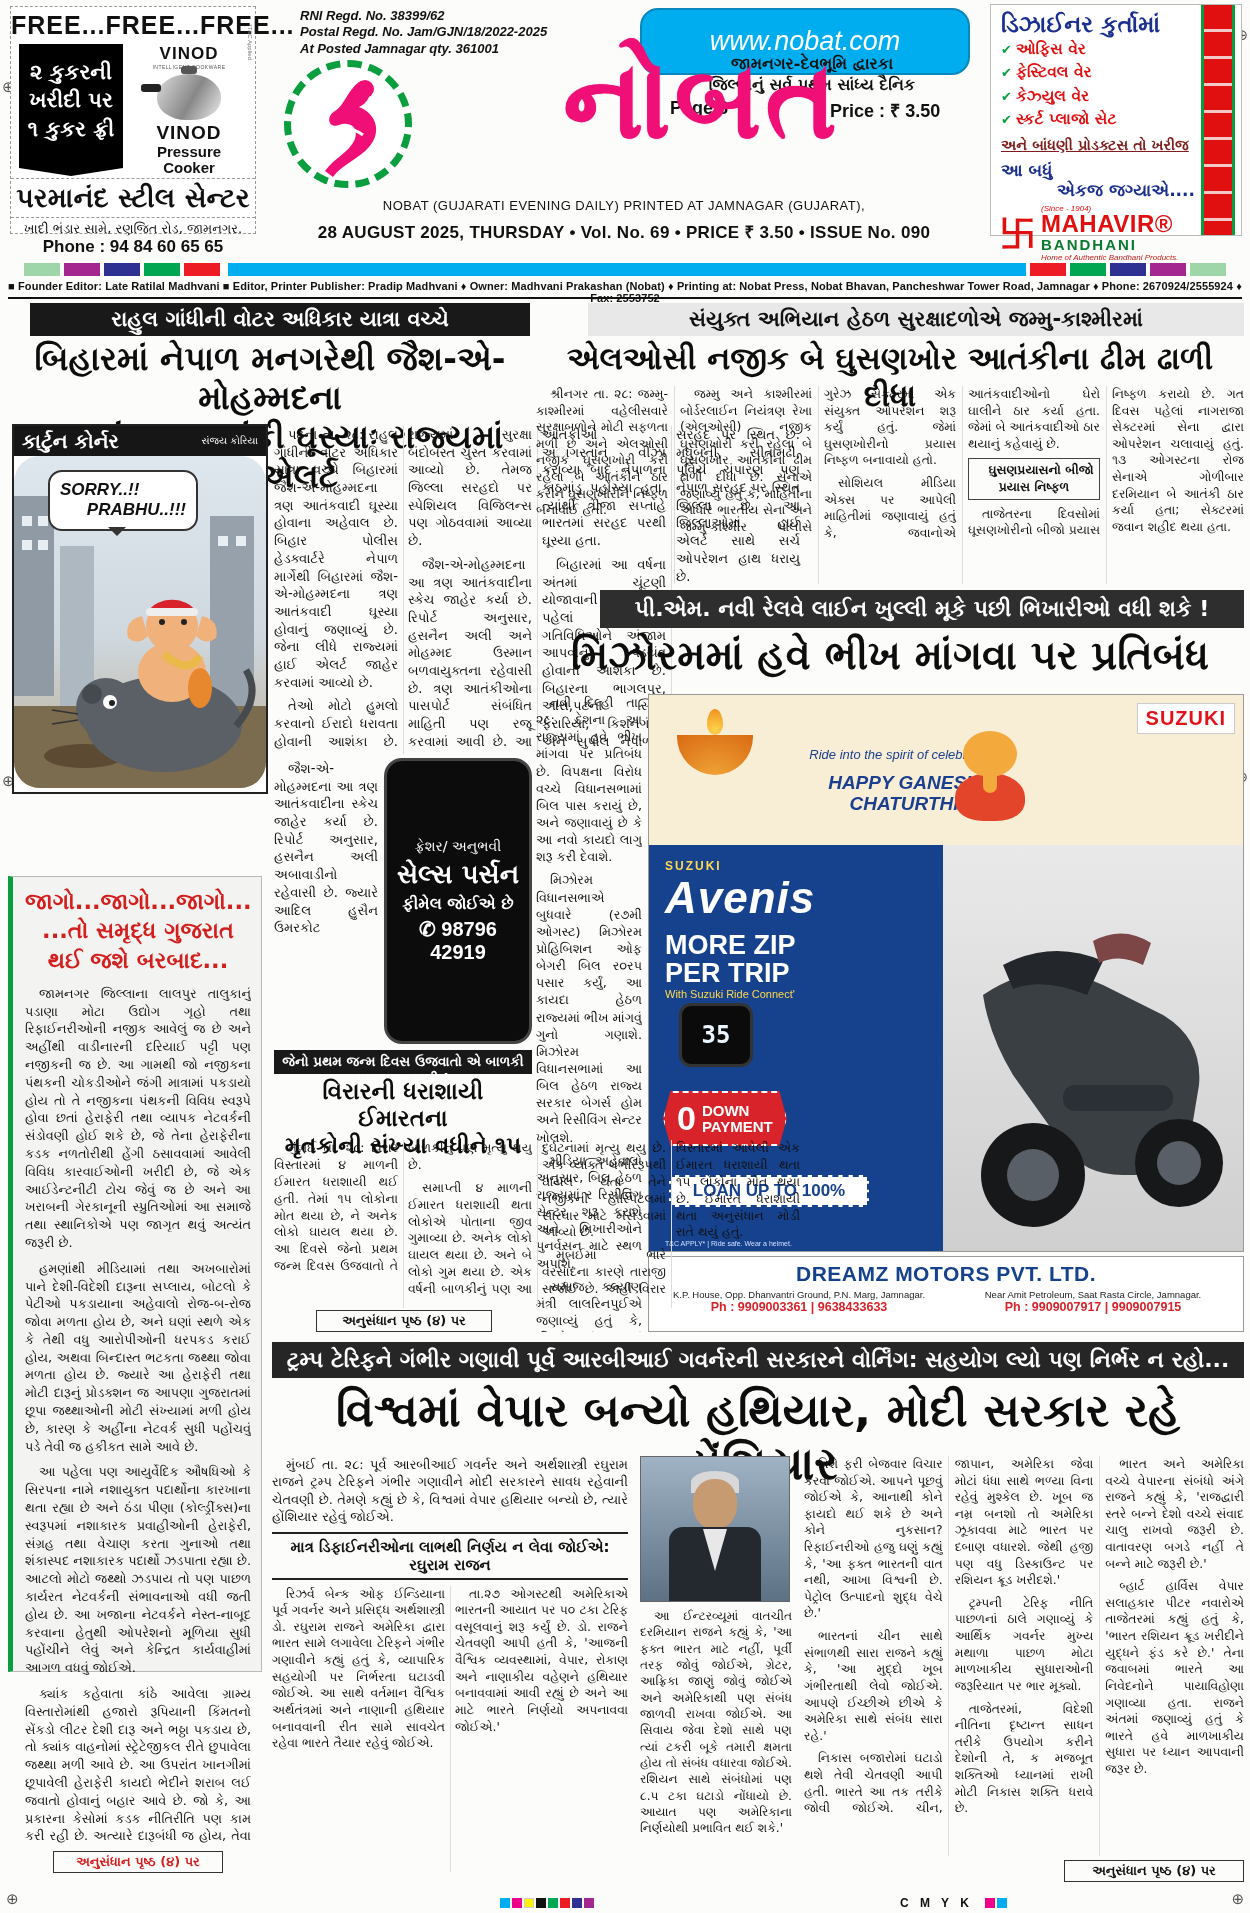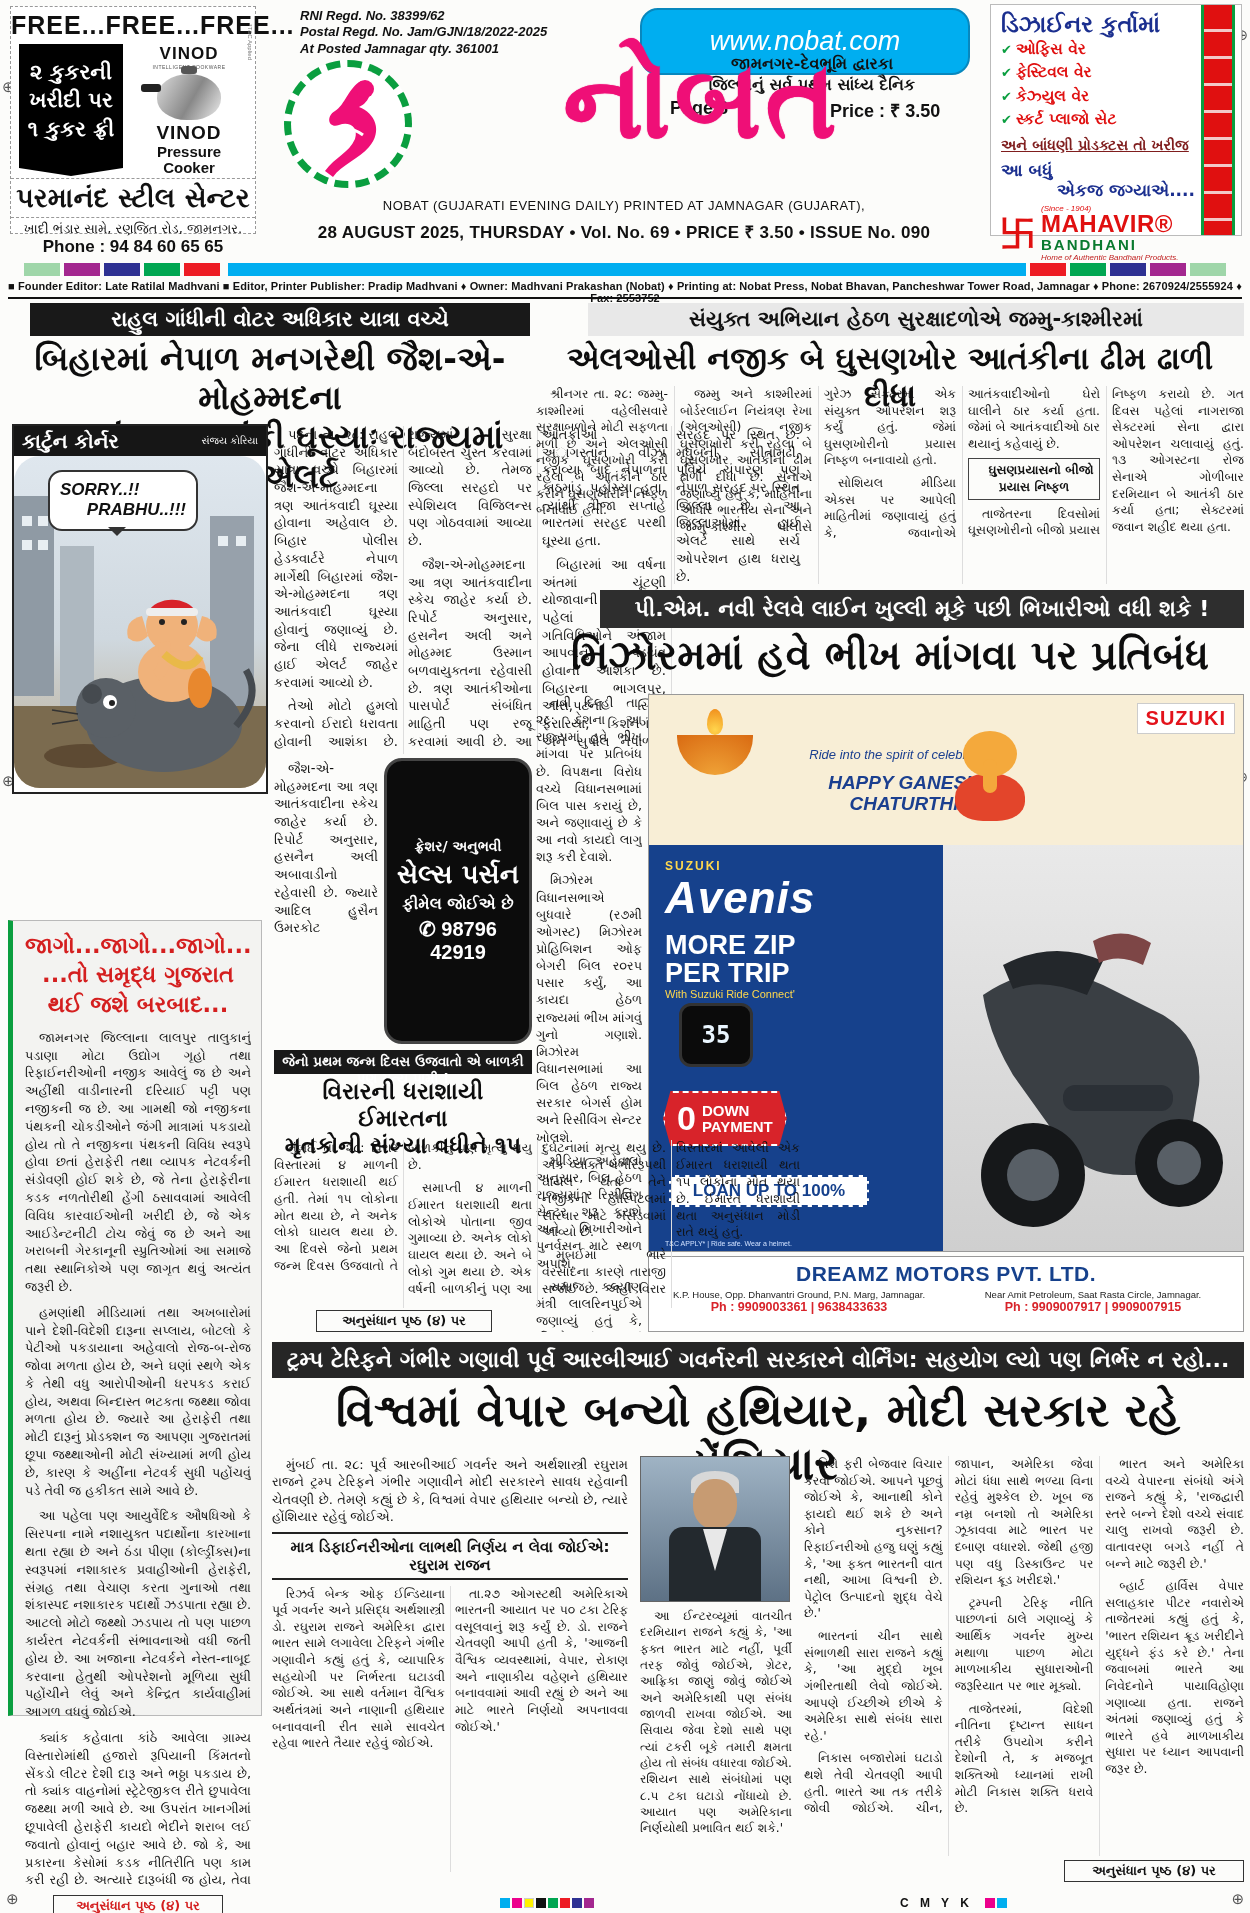--- a/index.html
+++ b/index.html
@@ -76,21 +76,21 @@
   .bubble:after{content:"";position:absolute;left:58px;bottom:-16px;border:9px solid transparent;border-top-color:#333;}
   
   .edit-box{background:#f3f3f1;border:1px solid #b9b9b9;border-left:5px solid #0a9e3f;padding:10px 10px 8px 12px;}
   .edit-head{color:#d41f1f;font-weight:800;font-size:22.5px;text-align:center;line-height:1.3;}
   .edit-body{font-size:12.9px;line-height:1.38;text-align:justify;margin-top:10px;}
   .edit-body p{margin:0 0 8px;text-indent:14px;}
   .edit-cont{color:#d41f1f;}
   
   .sales{background:#0c0c0c;border-radius:18px;border:3px solid #444;color:#fff;text-align:center;
          display:flex;flex-direction:column;justify-content:center;gap:4px;padding:10px 6px;}
-  .sales .l1{font-size:14px;font-weight:700;}
+  .sales .l1{font-size:14px;font-weight:400;}
   .sales .l2{font-size:26px;font-weight:800;}
   .sales .l3{font-size:16px;font-weight:700;}
   .sales .l4{font-size:20px;font-weight:800;}
   
   .suzuki{border:1px solid #999;display:flex;flex-direction:column;overflow:hidden;}
   .sz-top{background:#f8eed6;height:150px;position:relative;}
   .sz-logo{position:absolute;right:8px;top:8px;background:#fff;border:1px solid #ccc;padding:3px 8px;color:#e3131b;font-weight:800;font-size:20px;letter-spacing:1px;}
   .sz-greet1{position:absolute;left:150px;top:52px;width:210px;color:#1b3f8f;font-size:13px;font-style:italic;text-align:center;}
   .sz-greet2{position:absolute;left:150px;top:78px;width:210px;color:#1b3f8f;font-weight:800;font-size:19px;font-style:italic;text-align:center;line-height:1.1;}
   .diya{position:absolute;left:28px;top:40px;width:76px;height:40px;background:radial-gradient(circle at 50% 120%,#f2a93b,#d96a12);border-radius:0 0 48px 48px;}
@@ -288,21 +288,21 @@
     <p>જૈશ-એ-મોહમ્મદના આ ત્રણ આતંકવાદીના સ્કેચ જાહેર કર્યા છે. રિપોર્ટ અનુસાર, હસનૈન અલી અબાવાડીનો રહેવાસી છે. જ્યારે આદિલ હુસૈન ઉમરકોટ</p>
   </div>
 
   <div class="abs sales" style="left:384px;top:758px;width:148px;height:286px;">
     <div class="l1 gj">ફ્રેશર/ અનુભવી</div>
     <div class="l2 gj">સેલ્સ પર્સન</div>
     <div class="l3 gj">ફીમેલ જોઈએ છે</div>
     <div class="l4">✆ 98796 42919</div>
   </div>
 
-  <div class="abs edit-box" style="left:8px;top:920px;width:254px;height:796px;">
+  <div class="abs edit-box" style="left:8px;top:876px;width:254px;height:796px;">
     <div class="edit-head gj">
       <div>જાગો...જાગો...જાગો...</div>
       <div>...તો સમૃદ્ધ ગુજરાત</div>
       <div>થઈ જશે બરબાદ...</div>
     </div>
     <div class="edit-body gj" style="height:860px;overflow:hidden;">
       <p>જામનગર જિલ્લાના લાલપુર તાલુકાનું પડાણા મોટા ઉદ્યોગ ગૃહો તથા રિફાઈનરીઓની નજીક આવેલું જ છે અને અહીંથી વાડીનારની દરિયાઈ પટ્ટી પણ નજીકની જ છે. આ ગામથી જો નજીકના પંથકની ચોકડીઓને જંગી માત્રામાં પકડાયો હોય તો તે નજીકના પંથકની વિવિધ સ્વરૂપે હોવા છતાં હેરાફેરી તથા વ્યાપક નેટવર્કની સંડોવણી હોઈ શકે છે, જે તેના હેરાફેરીના કડક નળતોરીથી હેંગી ઠસાવવામાં આવેલી વિવિધ કારવાઈઓની ખરીદી છે, જે એક આઈડેન્ટનીટી ટોચ જેવું જ છે અને આ ખરાબની ગેરકાનૂની સ્પ્રુતિઓમાં આ સમાજે તથા સ્થાનિકોએ પણ જાગૃત થવું અત્યંત જરૂરી છે.</p>
       <p>હમણાંથી મીડિયામાં તથા અખબારોમાં પાને દેશી-વિદેશી દારૂના સપ્લાય, બોટલો કે પેટીઓ પકડાયાના અહેવાલો રોજ-બ-રોજ જોવા મળતા હોય છે, અને ઘણાં સ્થળે એક કે તેથી વધુ આરોપીઓની ધરપકડ કરાઈ હોય, અથવા બિન્દાસ્ત ભટકતા જથ્થા જોવા મળતા હોય છે. જ્યારે આ હેરાફેરી તથા મોટી દારૂનું પ્રોડક્શન જ આપણા ગુજરાતમાં છૂપા જથ્થાઓની મોટી સંખ્યામાં મળી હોય છે, કારણ કે અહીંના નેટવર્ક સુધી પહોંચવું પડે તેવી જ હકીકત સામે આવે છે.</p>
       <p>આ પહેલા પણ આયુર્વેદિક ઔષધિઓ કે સિરપના નામે નશાયુક્ત પદાર્થોના કારખાના થતા રહ્યા છે અને ઠંડા પીણા (કોલ્ડ્રીંક્સ)ના સ્વરૂપમાં નશાકારક પ્રવાહીઓની હેરાફેરી, સંગ્રહ તથા વેચાણ કરતા ગુનાઓ તથા શંકાસ્પદ નશાકારક પદાર્થો ઝડપાતા રહ્યા છે. આટલો મોટો જથ્થો ઝડપાય તો પણ પાછળ કાર્યરત નેટવર્કની સંભાવનાઓ વધી જતી હોય છે. આ ખજાના નેટવર્કને નેસ્ત-નાબૂદ કરવાના હેતુથી ઓપરેશનો મૂળિયા સુધી પહોંચીને લેવું અને કેન્દ્રિત કાર્યવાહીમાં આગળ વધવું જોઈએ.</p>
       <p>ક્યાંક કહેવાતા કાંઠે આવેલા ગ્રામ્ય વિસ્તારોમાંથી હજારો રૂપિયાની કિંમતનો સેંકડો લીટર દેશી દારૂ અને ભઠ્ઠા પકડાય છે, તો ક્યાંક વાહનોમાં સ્ટ્રેટેજીકલ રીતે છુપાવેલા જથ્થા મળી આવે છે. આ ઉપરાંત ખાનગીમાં છૂપાવેલી હેરાફેરી કાયદો ભેદીને શરાબ લઈ જવાતો હોવાનું બહાર આવે છે. જો કે, આ પ્રકારના કેસોમાં કડક નીતિરીતિ પણ કામ કરી રહી છે. અત્યારે દારૂબંધી જ હોય, તેવા રાજ્યો માટે આ પડકાર મોટો છે.</p>

